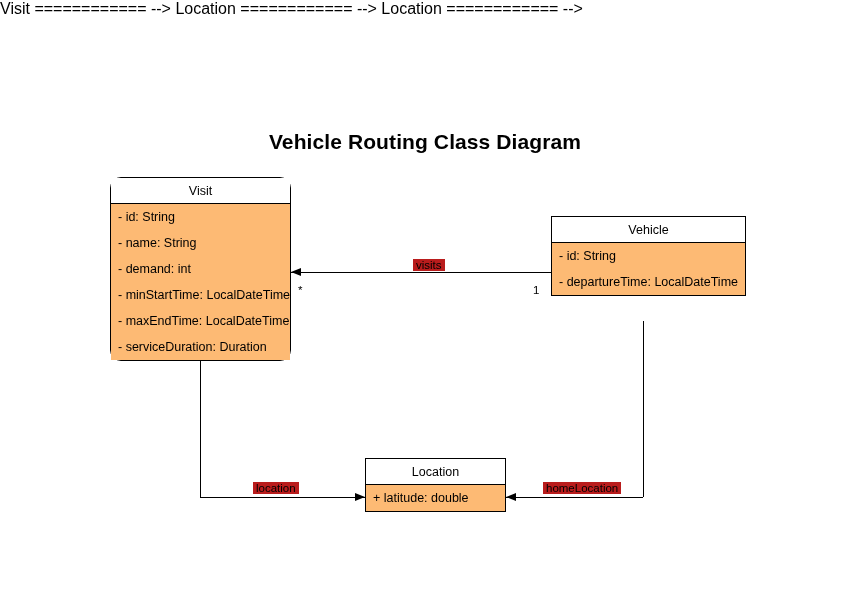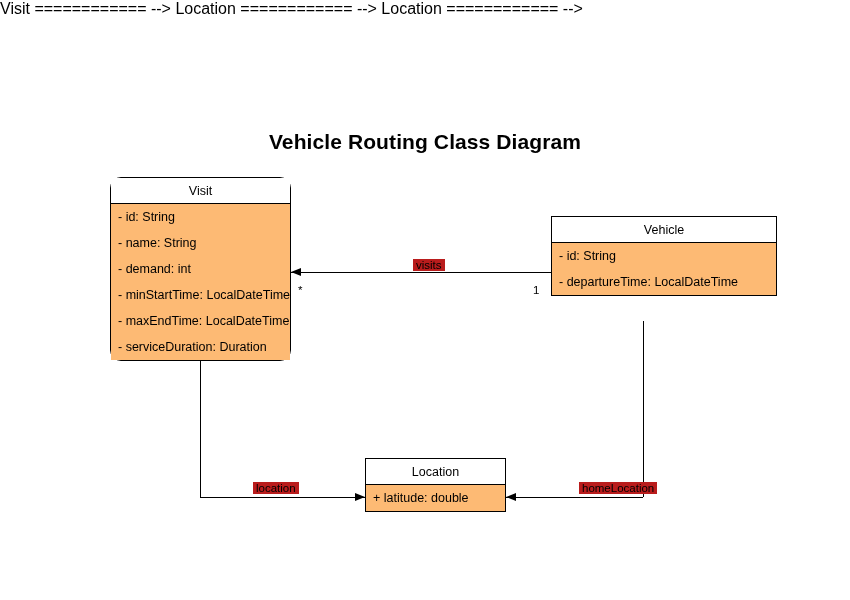--- a/index.html
+++ b/index.html
@@ -58,21 +58,21 @@
     height: 26px;
     line-height: 26px;
     padding-left: 7px;
     font-size: 12.5px;
     color: #000000;
     white-space: nowrap;
   }
 
   
   #class-visit   { left: 110px; top: 177px; width: 181px; border-radius: 11px; }
-  #class-vehicle { left: 551px; top: 216px; width: 226px; }
+  #class-vehicle { left: 551px; top: 216px; width: 195px; }
   #class-location{ left: 365px; top: 458px; width: 141px; }
 
   
   .line {
     position: absolute;
     background: #000000;
     z-index: 2;
   }
   .line-h { height: 1px; }
   .line-v { width: 1px; }
@@ -160,15 +160,15 @@
    Location ============ --&gt;
   <div class="line line-v" style="left:200px; top:360px; height:137px;"></div>
   <div class="line line-h" style="left:200px; top:497px; width:165px;"></div>
   <div class="arrow arrow-right" style="left:355px; top:492.5px;"></div>
   <div class="edge-label" style="left:253px; top:482px;">location</div>
 
    Location ============ --&gt;
   <div class="line line-v" style="left:643px; top:321px; height:176px;"></div>
   <div class="line line-h" style="left:506px; top:497px; width:137px;"></div>
   <div class="arrow arrow-left" style="left:506px; top:492.5px;"></div>
-  <div class="edge-label" style="left:543px; top:482px;margin-left:36px;">homeLocation</div>
+  <div class="edge-label" style="left:543px; top:482px;">homeLocation</div>
 
 </div>
 
 </body></html>

